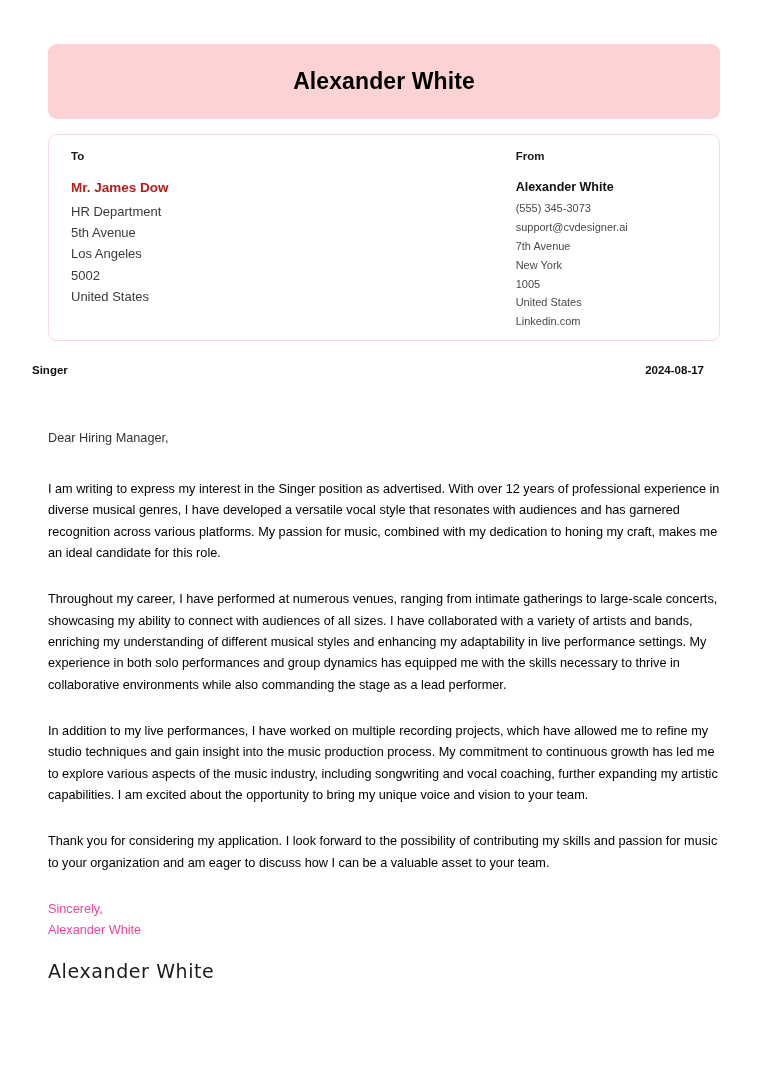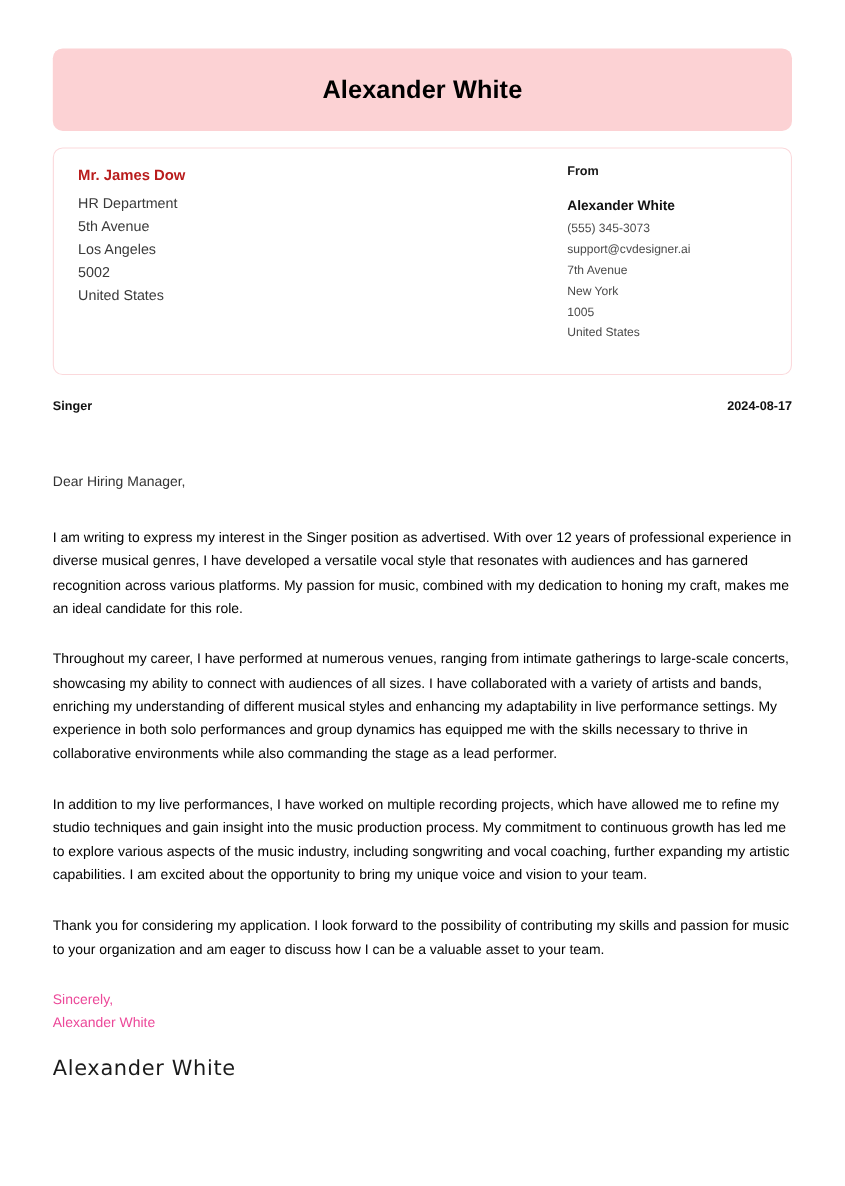--- a/index.html
+++ b/index.html
@@ -96,21 +96,21 @@
   }
   .from-line {
     font-size: 11px;
     color: #4a4a4a;
     line-height: 1.72;
   }
 
   
   .subject-row {
     position: absolute;
-    left: 48px;
+    left: 32px;
     top: 364px;
     width: 672px;
     display: flex;
     align-items: center;
     justify-content: space-between;
     gap: 28px;
   }
   .subject-text, .date-text {
     font-size: 11.5px;
     font-weight: bold;
@@ -161,37 +161,39 @@
 
 <div class="page">
 
   <div class="header-banner">
     <div class="header-name">Alexander White</div>
   </div>
 
   <div class="contact-box">
 
     <div class="contact-col col-to">
+      <div class="col-label">To</div>
       <div class="col-name-to">Mr. James Dow</div>
       <div class="to-line">HR Department</div>
       <div class="to-line">5th Avenue</div>
       <div class="to-line">Los Angeles</div>
       <div class="to-line">5002</div>
       <div class="to-line">United States</div>
     </div>
 
     <div class="contact-col col-from">
       <div class="col-label">From</div>
       <div class="col-name-from">Alexander White</div>
       <div class="from-line">(555) 345-3073</div>
       <div class="from-line">support@cvdesigner.ai</div>
       <div class="from-line">7th Avenue</div>
       <div class="from-line">New York</div>
       <div class="from-line">1005</div>
       <div class="from-line">United States</div>
+      <div class="from-line">Linkedin.com</div>
     </div>
 
   </div>
 
   <div class="subject-row">
     <div class="subject-text">Singer</div>
     <div class="date-text">2024-08-17</div>
   </div>
 
   <div class="letter-body">

